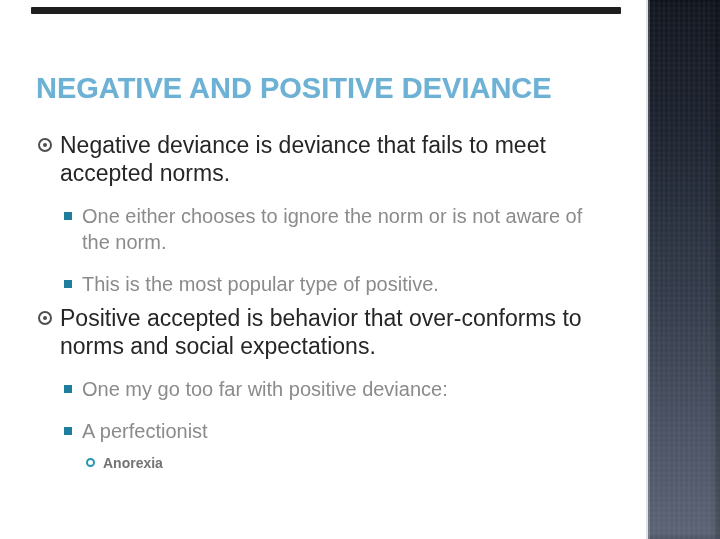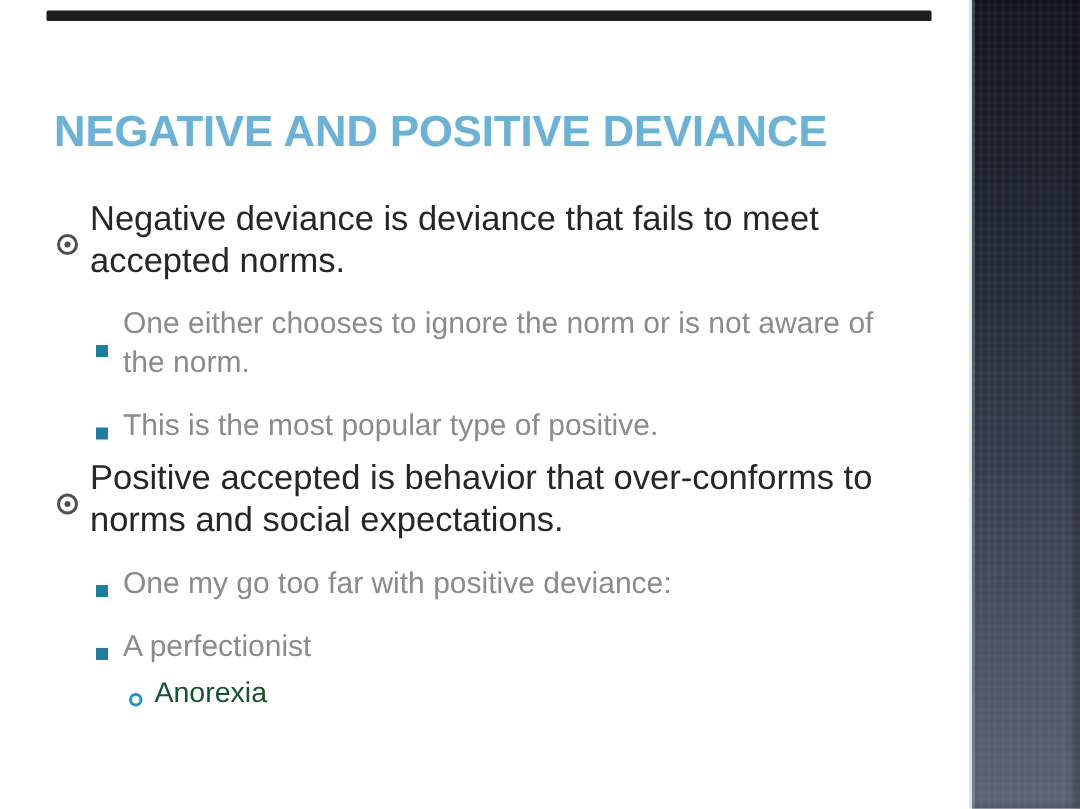--- a/index.html
+++ b/index.html
@@ -1,21 +1,21 @@
 <!DOCTYPE html>
 <html style="--title-blue: #6db1d4; --top-bar: #1e1e1e; --bullet-ring: #4f4f4f; --level2-square: #1f7e9e; --level3-ring: #2596b4; --text-dark: #262626; --text-gray: #8b8b8b; --sidebar-top: #12161f; --sidebar-bottom: #5b6375;"><head>
 <meta charset="utf-8">
 <style>
   html, body { margin:0; padding:0; }
   body {
     width:720px; height:539px; position:relative; overflow:hidden;
     background:#ffffff;
     font-family:"Liberation Sans", sans-serif;
   }
-  .slide { position:absolute; inset:0; background:#ffffff;border-radius:28px; }
+  .slide { position:absolute; inset:0; background:#ffffff; }
 
   
   .top-bar {
     position:absolute; left:31px; top:7px; width:590px; height:7px;
     background:var(--top-bar, #222222); border-radius:1px;
   }
 
   
   .title {
     position:absolute; left:36px; top:72px; width:600px; margin:0;
@@ -24,21 +24,21 @@
     text-transform:uppercase;
     text-shadow:0 0 1px rgba(109,177,212,0.35);
     white-space:nowrap;
   }
 
   
   .bullets {
     position:absolute; left:36px; top:131px; width:560px;
     list-style:none; margin:0; padding:0;
   }
-  .bullets li { display:flex; align-items:center; }
+  .bullets li { display:flex; align-items:flex-start; }
 
   .l1 {
     font-size:23px; line-height:28px;
     color:var(--text-dark, #262626);
     margin-bottom:8px;
   }
   .bullets li.l1:not(:first-child) { margin-top:6px; }
   .m1 {
     box-sizing:border-box; flex:none; width:14px; height:14px;
     border:2px solid var(--bullet-ring, #4f4f4f); border-radius:50%;
@@ -54,22 +54,22 @@
     color:var(--text-gray, #8b8b8b);
     padding-left:28px; margin-bottom:7px;margin-top:16px;
   }
   .m2 {
     flex:none; width:8px; height:8px;
     background:var(--level2-square, #1f7e9e);
     margin:9px 10px 0 0;
   }
 
   .l3 {
-    font-size:19px; line-height:24px; font-weight:normal;
-    color:#14532d;
+    font-size:14px; line-height:24px; font-weight:bold;
+    color:#737373;
     padding-left:50px;
   }
   .m3 {
     box-sizing:border-box; flex:none; width:9px; height:9px;
     border:2px solid var(--level3-ring, #2596b4); border-radius:50%;
     margin:7px 8px 0 0;
   }
 
   
   .sidebar {

